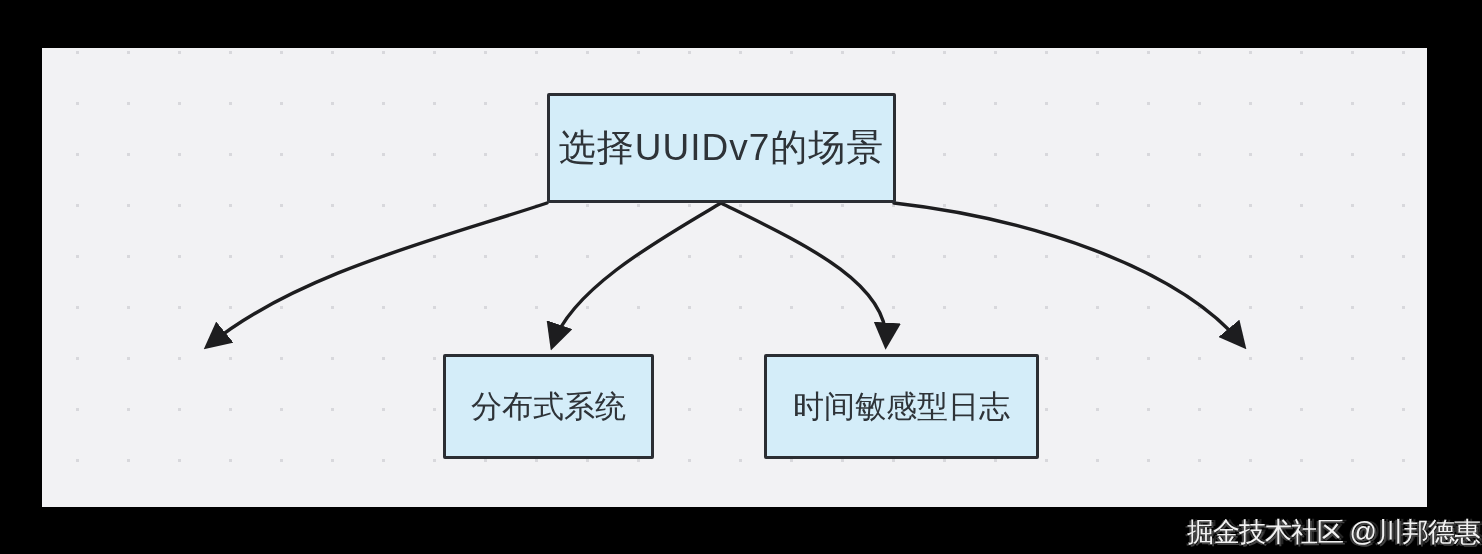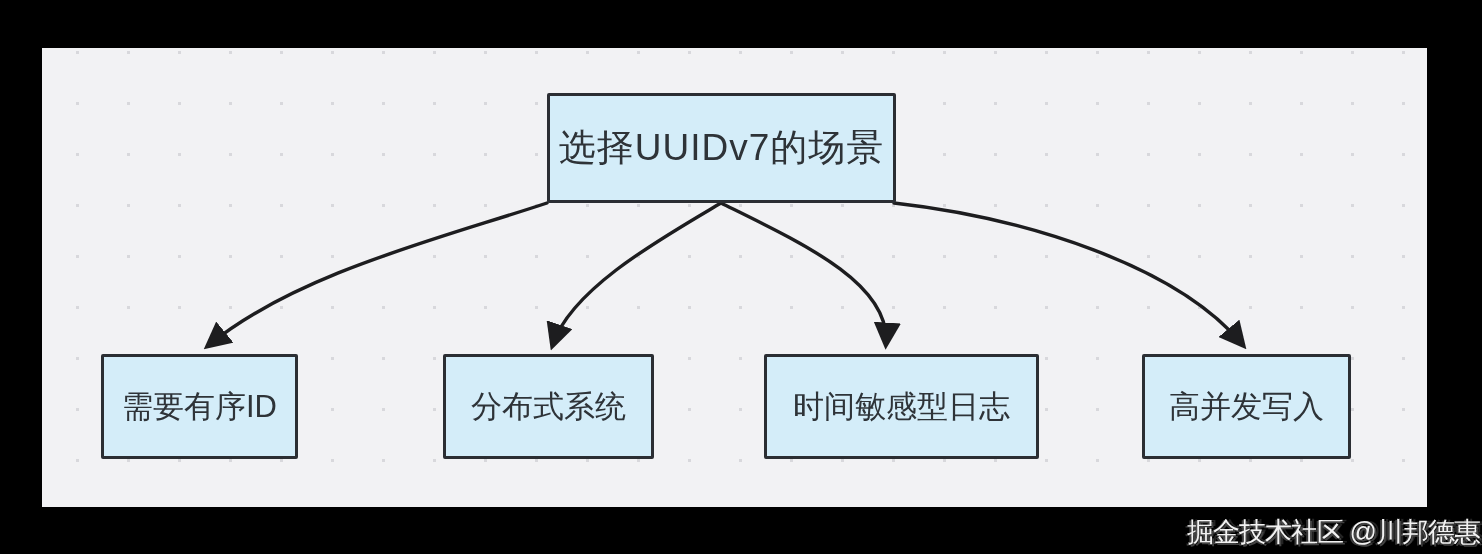--- a/index.html
+++ b/index.html
@@ -72,32 +72,26 @@
       <path d="M505,155 C400,190 255,225 167,297" marker-end="url(#ah)"></path>
       <path d="M679,155 C620,190 530,240 511,296" marker-end="url(#ah)"></path>
       <path d="M679,155 C760,195 848,235 844,295" marker-end="url(#ah)"></path>
       <path d="M852,155 C985,170 1135,218 1200,296" marker-end="url(#ah)"></path>
     </svg>
 
     <div class="node n-root">
       <span>选择UUIDv7的场景</span>
     </div>
 
-    <div class="node n-c1">
-      <span>需要有序ID</span>
-    </div>
 
     <div class="node n-c2">
       <span>分布式系统</span>
     </div>
 
     <div class="node n-c3">
       <span>时间敏感型日志</span>
     </div>
 
-    <div class="node n-c4">
-      <span>高并发写入</span>
-    </div>
 
   </div>
 
   <div class="watermark">掘金技术社区 @川邦德惠</div>
 </div>
 
 </body></html>

